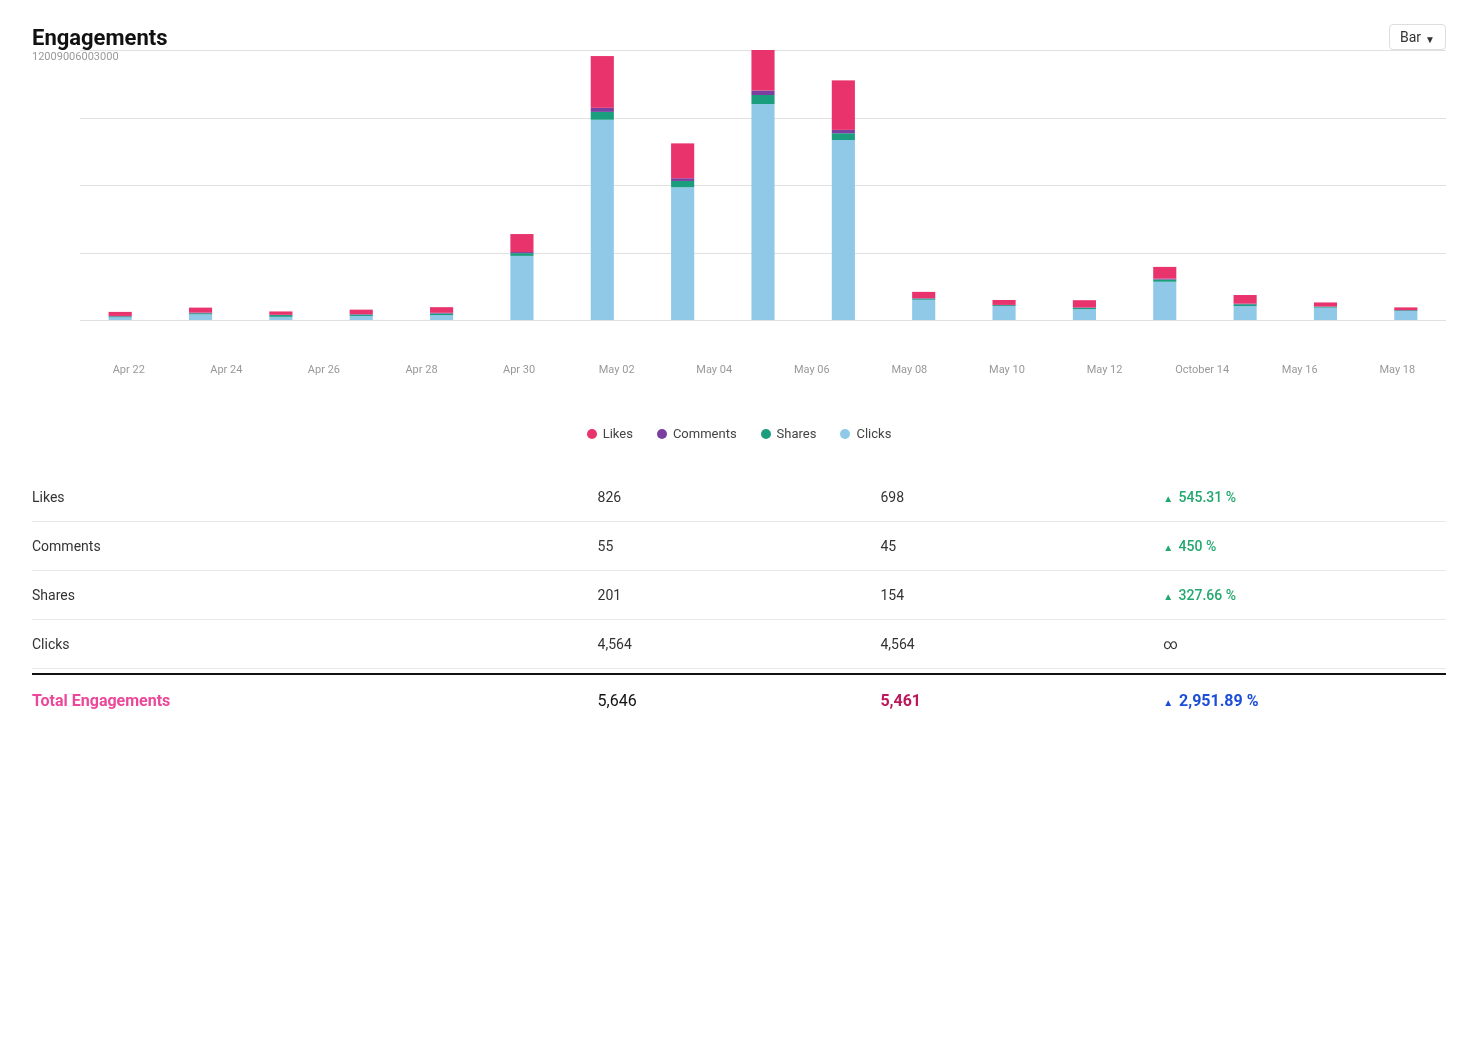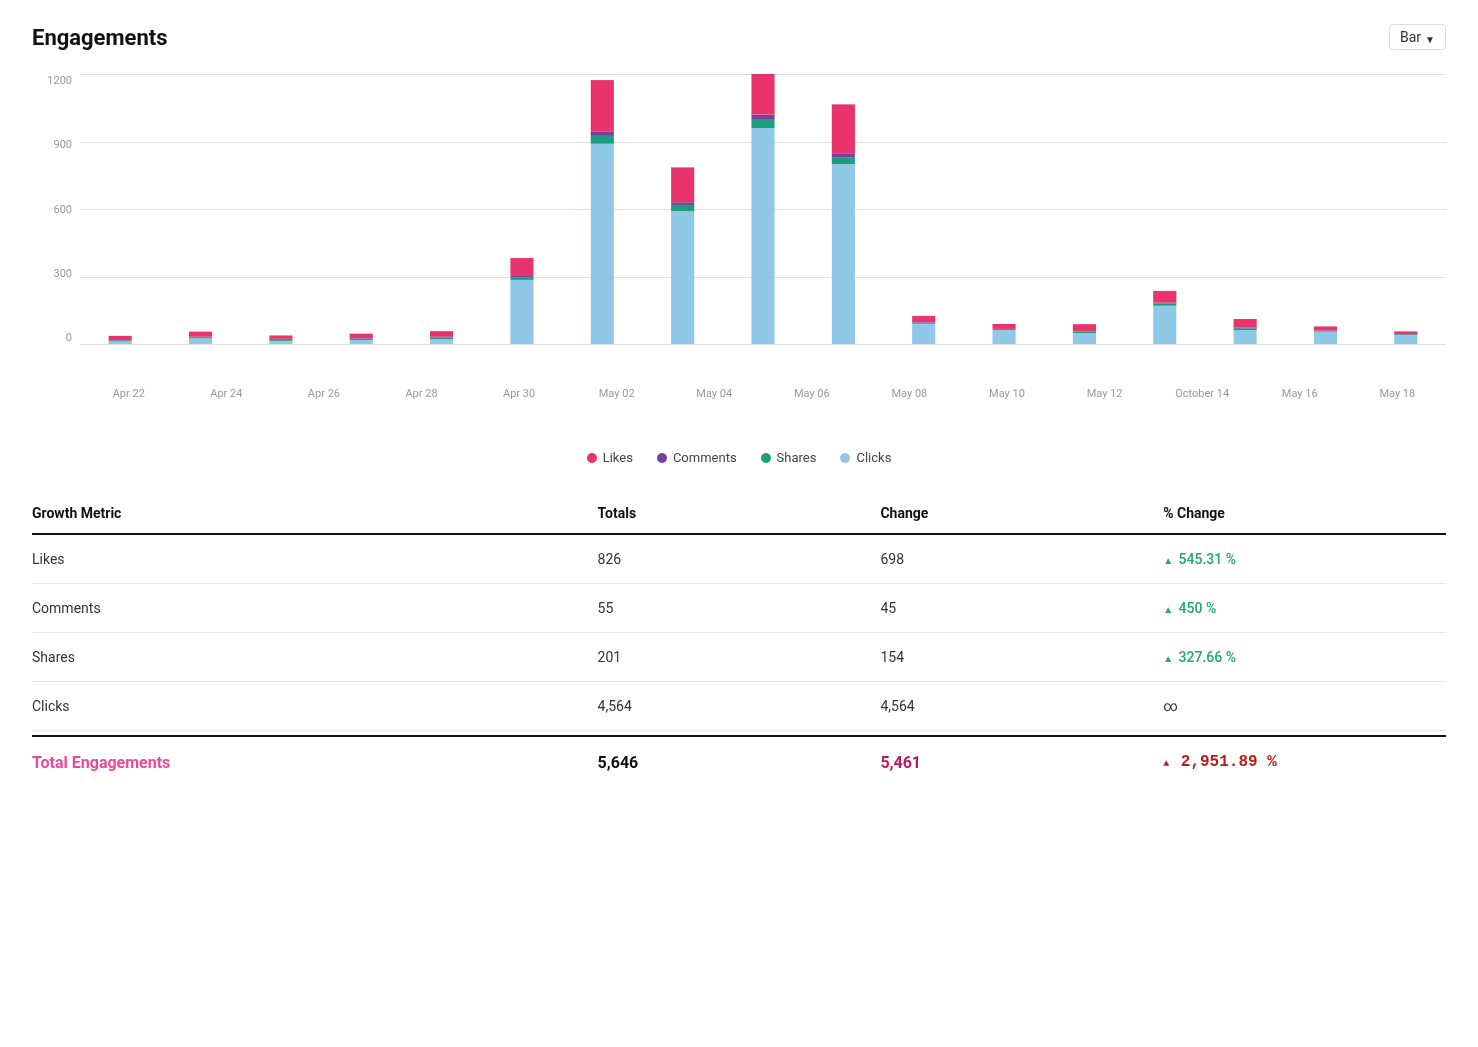--- a/index.html
+++ b/index.html
@@ -1,18 +1,18 @@
 <!DOCTYPE html>
 <html><head>
   <meta charset="utf-8">
   <style>
     * { box-sizing: border-box; margin: 0; padding: 0; }
     body { font-family: -apple-system, BlinkMacSystemFont, 'Segoe UI', Roboto, sans-serif; background: #fff; color: #333; padding: 24px 32px; }
     
-    .header { display: flex; justify-content: space-between; align-items: center; margin-bottom: 24px; }
+    .header { display: flex; justify-content: space-between; align-items: center; margin-bottom: 0; }
     .title { font-size: 22px; font-weight: 700; color: #111; }
     .chart-type-selector { display: flex; align-items: flex-end; gap: 4px; font-size: 14px; color: #333; cursor: pointer; border: 1px solid #ddd; border-radius: 4px; padding: 4px 10px; }
     .chart-type-selector .chevron { font-size: 10px; }
     
     .chart-container { position: relative; width: 100%; height: 340px; margin-bottom: 24px; }
     .y-label { font-size: 11px; color: #999; text-align: right; }
     .x-label { font-size: 11px; color: #999; text-align: center; flex: 1; }
     
     .legend { display: flex; justify-content: center; gap: 24px; margin-bottom: 32px; }
     .legend-item { display: flex; align-items: center; gap: 6px; font-size: 13px; color: #444; }
@@ -20,40 +20,40 @@
     
     .table-section { width: 100%; }
     .table-header { display: grid; grid-template-columns: 2fr 1fr 1fr 1fr; padding: 8px 0 12px 0; border-bottom: 2px solid #111; }
     .table-header-cell { font-size: 14px; font-weight: 700; color: #111; }
     .table-row-item { display: grid; grid-template-columns: 2fr 1fr 1fr 1fr; padding: 16px 0; border-bottom: 1px solid #e8e8e8; }
     .table-row-item:last-child { border-bottom: none; }
     .table-cell { font-size: 14px; color: #333; }
     .positive { color: #22a86e; font-weight: 500; }
     .total-row { display: grid; grid-template-columns: 2fr 1fr 1fr 1fr; padding: 16px 0; border-top: 2px solid #111; margin-top: 4px; }
     .total-label { font-size: 16px; font-weight: 700; color: #ec4899; }
-    .total-value { font-size: 16px; font-weight: 700; color: #111; }
+    .total-value { font-size: 16px; font-weight: 400; color: #111; }
     .total-change-value { font-size: 16px; font-weight: 700; color: #be185d; }
-    .total-percent { font-size: 16px; font-weight: 700; color: #b91c1c; font-family: Liberation Mono, monospace; }
+    .total-percent { font-size: 16px; font-weight: 700; color: #1d4ed8; }
     .triangle-up { font-size: 10px; margin-right: 2px; }
   </style>
 </head>
 <body>
 
 <div class="header">
   <h1 class="title">Engagements</h1>
   <div class="chart-type-selector">
     <span>Bar</span>
     <span class="chevron">▼</span>
   </div>
 </div>
 
 <div class="chart-container">
   <div style="position:relative; width:100%; height:300px;">
 
-    <div style="position:absolute; left:0; top:0; height:270px; width:40px; display:flex; flex-direction:column; justify-content:space-between; padding-bottom:0;">
+    <div style="position:absolute; left:0; top:0; height:270px; width:40px; display:flex; flex-direction:row; justify-content:space-between; padding-bottom:0;">
       <span class="y-label">1200</span>
       <span class="y-label">900</span>
       <span class="y-label">600</span>
       <span class="y-label">300</span>
       <span class="y-label">0</span>
     </div>
 
     <div style="position:absolute; left:48px; right:0; top:0; height:270px;">
 
       <div style="position:absolute; top:0; left:0; right:0; height:270px;">
@@ -168,26 +168,20 @@
     <div class="legend-dot" style="background:#1a9e7e;"></div>
     <span>Shares</span>
   </div>
   <div class="legend-item">
     <div class="legend-dot" style="background:#90c8e8;"></div>
     <span>Clicks</span>
   </div>
 </div>
 
 <div class="table-section" style="margin-top: 20px;">
-  <div class="table-header">
-    <div class="table-header-cell">Growth Metric</div>
-    <div class="table-header-cell">Totals</div>
-    <div class="table-header-cell">Change</div>
-    <div class="table-header-cell">% Change</div>
-  </div>
 
   <div class="table-row-item">
     <div class="table-cell">Likes</div>
     <div class="table-cell">826</div>
     <div class="table-cell">698</div>
     <div class="table-cell positive"><span class="triangle-up">▲</span> 545.31 %</div>
   </div>
 
   <div class="table-row-item">
     <div class="table-cell">Comments</div>

